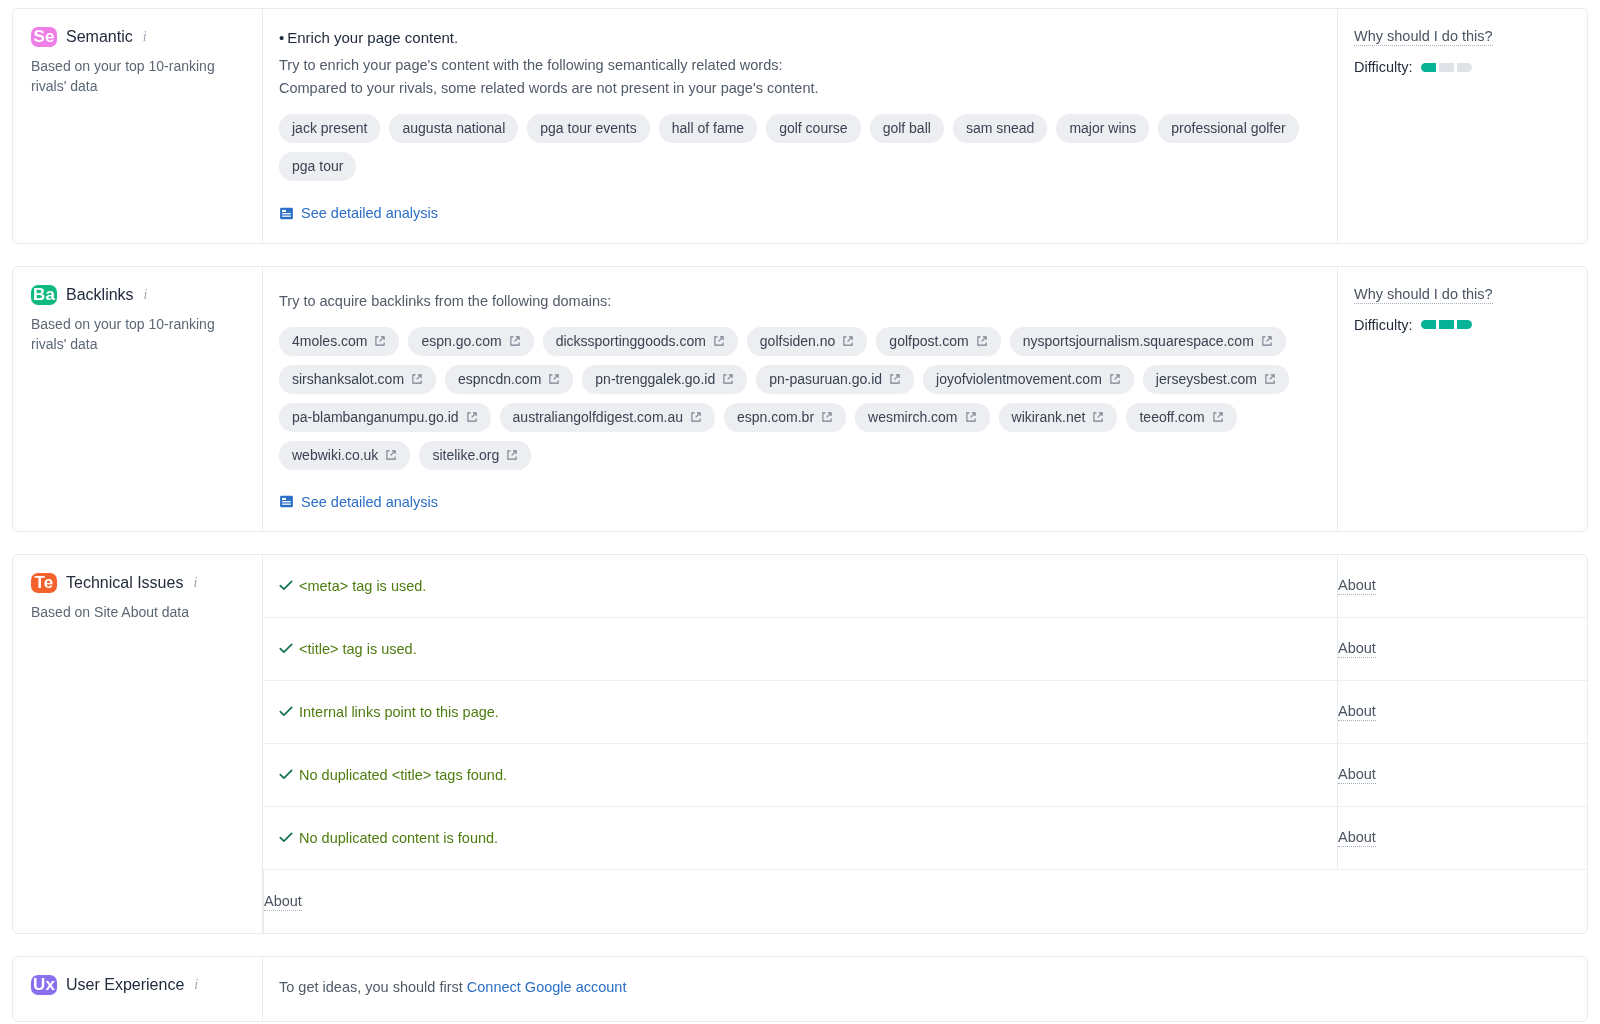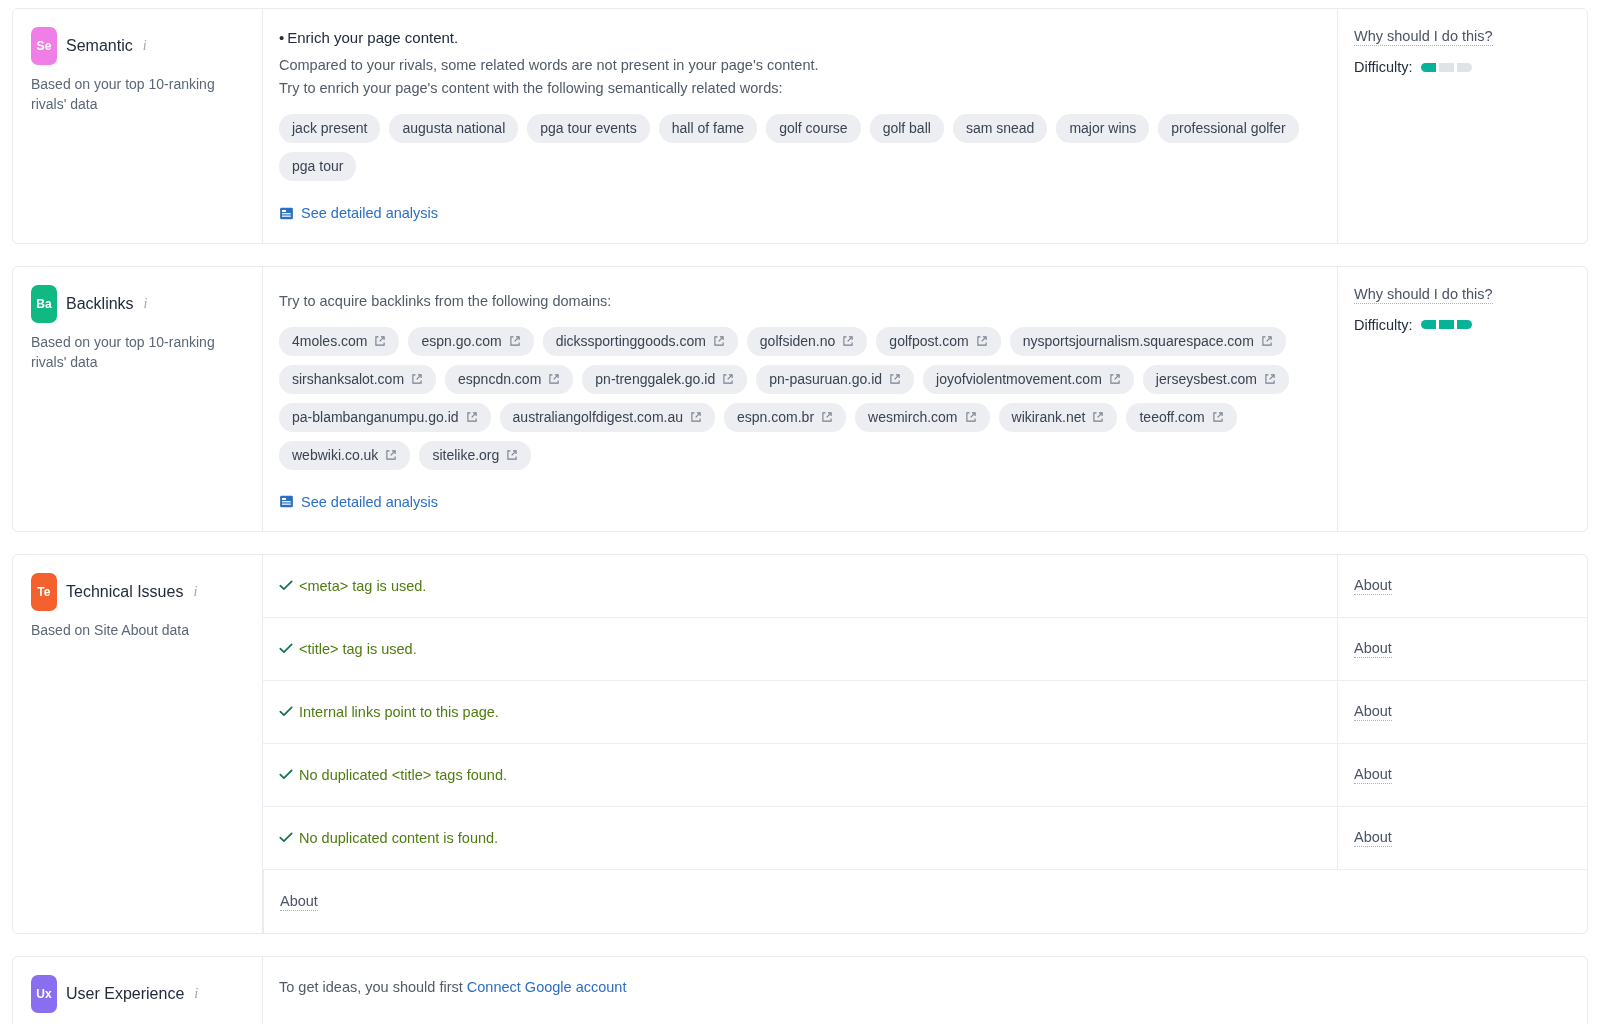--- a/index.html
+++ b/index.html
@@ -24,24 +24,24 @@
   
   .sec-left {
     width: 250px;
     flex: 0 0 250px;
     padding: 18px 18px 18px 18px;
     border-right: 1px solid #e8ebef;
     align-self: stretch;
   }
   .sec-title-row { display: flex; align-items: center; gap: 9px; }
   .badge {
-    width: 26px; height: 38px;
+    width: 26px; height: 20px;
     border-radius: 7px;
     color: #ffffff;
-    font-size: 12px;
+    font-size: 17px;
     font-weight: 700;
     display: flex; align-items: center; justify-content: center;
     letter-spacing: .1px;
     flex: 0 0 26px;
   }
   .sec-title { font-size: 16px; color: #222c3c; font-weight: 400; }
   .info-i {
     font-family: "Liberation Serif", serif;
     font-style: italic;
     font-size: 14px;
@@ -148,21 +148,21 @@
     color: #4d7c0f;
   }
   .check { width: 14px; height: 11px; flex: 0 0 14px; }
   .issue-about {
     width: 250px;
     flex: 0 0 250px;
     border-left: 1px solid #e8ebef;
     align-self: stretch;
     display: flex;
     align-items: center;
-    padding: 0 16px;
+    padding: 0 0;
   }
   .about-link {
     font-size: 14.5px;
     color: #4a5462;
     border-bottom: 1px dotted #aab1bb;
     cursor: pointer;
     padding-bottom: 1px;
   }
 
   
@@ -180,22 +180,22 @@
         <div class="sec-left">
           <div class="sec-title-row">
             <div class="badge" style="background: rgb(239, 126, 231);">Se</div>
             <span class="sec-title">Semantic</span>
             <span class="info-i">i</span>
           </div>
           <div class="sec-sub">Based on your top 10-ranking rivals' data</div>
         </div>
         <div class="sec-mid">
           <div class="mid-pad"><div class="lead"><span class="bullet">•</span><span>Enrich your page content.</span></div><div class="desc">
+              <div>Try to enrich your page's content with the following semantically related words:</div>
               <div>Compared to your rivals, some related words are not present in your page's content.</div>
-              <div>Try to enrich your page's content with the following semantically related words:</div>
             </div><div class="chips">
               <div class="chip">
                 <span>jack present</span>
               </div>
               <div class="chip">
                 <span>augusta national</span>
               </div>
               <div class="chip">
                 <span>pga tour events</span>
               </div>

